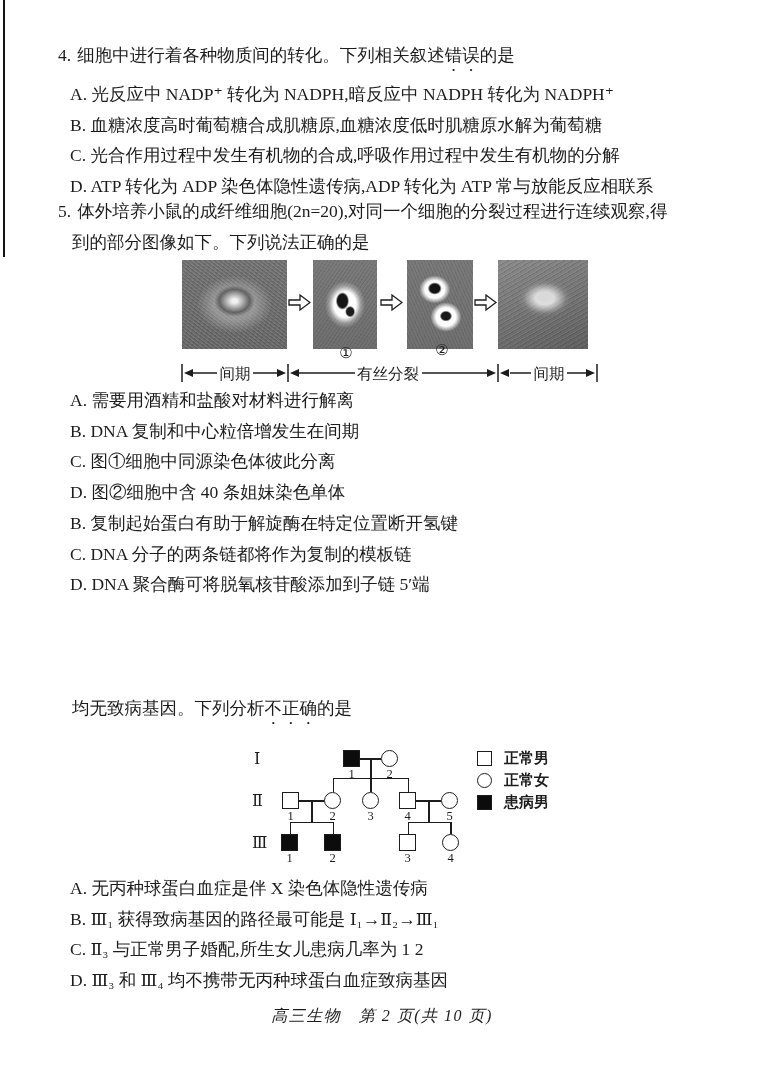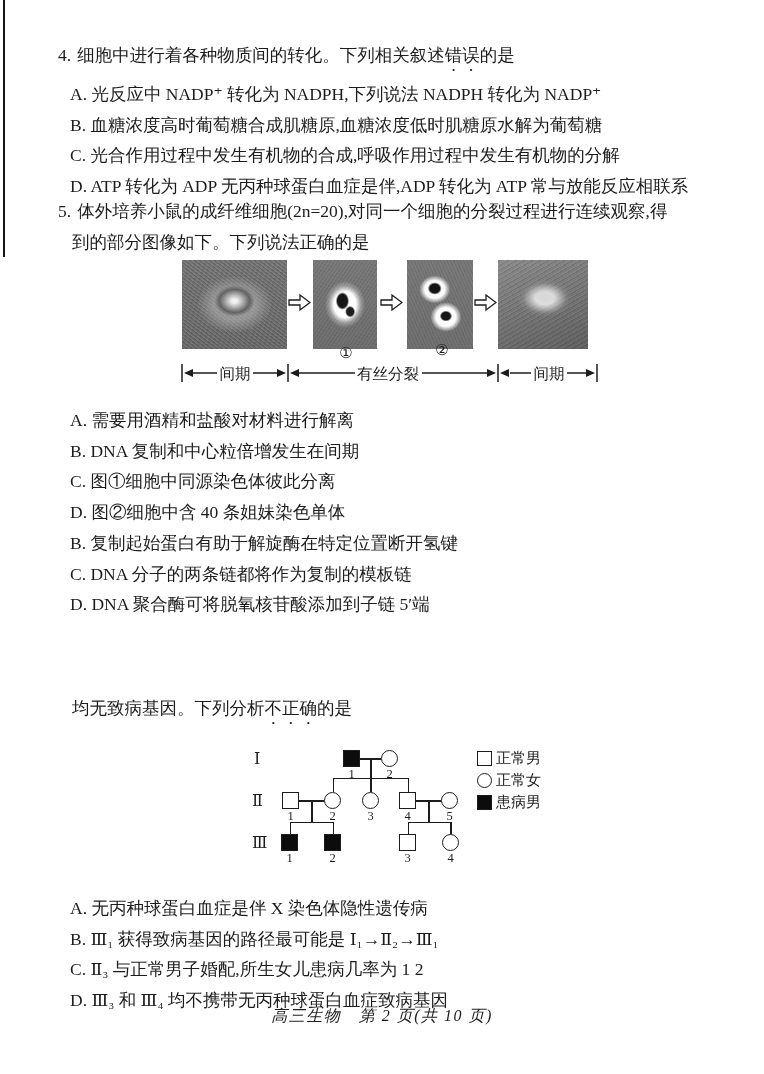--- a/index.html
+++ b/index.html
@@ -3,21 +3,21 @@
 <meta charset="utf-8">
 <style>
   html,body{margin:0;padding:0;background:#e8e8e8;}
   .page{position:relative;width:764px;height:1074px;background:#ffffff;overflow:hidden;
         font-family:"Liberation Serif","DejaVu Serif",serif;color:#1c1c1c;}
   .scanline{position:absolute;left:3px;top:0;width:2px;height:257px;background:#141414;}
   .q{position:absolute;left:58px;width:688px;}
   .line{font-size:17.5px;line-height:30.7px;white-space:nowrap;}
   .qnum{margin-right:6px;}
   .cont{padding-left:14px;}
-  .opts{margin-left:12px;margin-top:20px;}
+  .opts{margin-left:12px;}
   .opts4{margin-top:4px;}
   .em{ -webkit-text-emphasis:dot; text-emphasis:dot;
        -webkit-text-emphasis-position:under left; text-emphasis-position:under left;}
   
   .fig5{position:absolute;left:180px;top:257px;width:425px;height:132px;}
   .photo{position:absolute;top:3px;height:89px;}
   #p1{left:2px;width:105px;background:
       radial-gradient(ellipse 26px 20px at 50% 46%, rgba(250,250,250,.92) 10%, rgba(55,55,55,.55) 58%, rgba(110,110,110,0) 78%),
       radial-gradient(ellipse 46px 35px at 50% 50%, rgba(185,185,185,.55) 45%, rgba(100,100,100,0) 82%),
       repeating-linear-gradient(37deg, rgba(0,0,0,.10) 0 1px, rgba(255,255,255,.08) 1px 2px, transparent 2px 3px),
@@ -47,41 +47,41 @@
   .measure{position:absolute;left:0;top:103px;}
   .measure text{font-size:15.5px;fill:#1c1c1c;font-family:"Liberation Serif","DejaVu Serif",serif;}
   
   .fig7{position:absolute;left:245px;top:745px;width:345px;height:132px;font-size:17px;}
   .ps{position:absolute;width:17px;height:17px;box-sizing:border-box;border:1.6px solid #1c1c1c;background:#fff;}
   .ps.c{border-radius:50%;}
   .ps.f{background:#0c0c0c;}
   .pl{position:absolute;background:#1c1c1c;}
   .pnum{position:absolute;width:17px;text-align:center;font-size:12.5px;line-height:13px;}
   .pgen{position:absolute;font-size:16px;line-height:17px;}
-  .lg{position:absolute;left:232px;display:flex;align-items:center;gap:4px;height:17px;font-size:15px;white-space:nowrap;}
+  .lg{position:absolute;left:232px;display:flex;align-items:center;gap:12px;height:17px;font-size:15px;white-space:nowrap;font-weight:bold;}
   .lgicon{width:15px;height:15px;box-sizing:border-box;border:1.6px solid #1c1c1c;background:#fff;flex:0 0 auto;}
   .lgicon.c{border-radius:50%;}
   .lgicon.f{background:#0c0c0c;}
   
   .footer{position:absolute;left:0;top:1006px;width:100%;text-align:center;
           font-size:16px;font-style:italic;letter-spacing:1.5px;}
 </style>
 </head>
 <body>
 
 <div class="page">
   <div class="scanline"></div>
 
   <div class="q" style="top:40px">
     <div class="line"><span class="qnum">4.</span><span>细胞中进行着各种物质间的转化。下列相关叙述</span><span class="em">错误</span><span>的是</span></div>
     <div class="opts opts4">
-      <div class="line">A. 光反应中 NADP⁺ 转化为 NADPH,下列说法 NADPH 转化为 NADP⁺</div>
+      <div class="line">A. 光反应中 NADP⁺ 转化为 NADPH,暗反应中 NADPH 转化为 NADPH⁺</div>
       <div class="line">B. 血糖浓度高时葡萄糖合成肌糖原,血糖浓度低时肌糖原水解为葡萄糖</div>
       <div class="line">C. 光合作用过程中发生有机物的合成,呼吸作用过程中发生有机物的分解</div>
-      <div class="line">D. ATP 转化为 ADP 无丙种球蛋白血症是伴,ADP 转化为 ATP 常与放能反应相联系</div>
+      <div class="line">D. ATP 转化为 ADP 染色体隐性遗传病,ADP 转化为 ATP 常与放能反应相联系</div>
     </div>
   </div>
 
   <div class="q" style="top:196px">
     <div class="line"><span class="qnum">5.</span><span>体外培养小鼠的成纤维细胞(2n=20),对同一个细胞的分裂过程进行连续观察,得</span></div>
     <div class="line cont">到的部分图像如下。下列说法正确的是</div>
   </div>
 
   <div class="fig5">
     <div class="photo" id="p1"></div>

